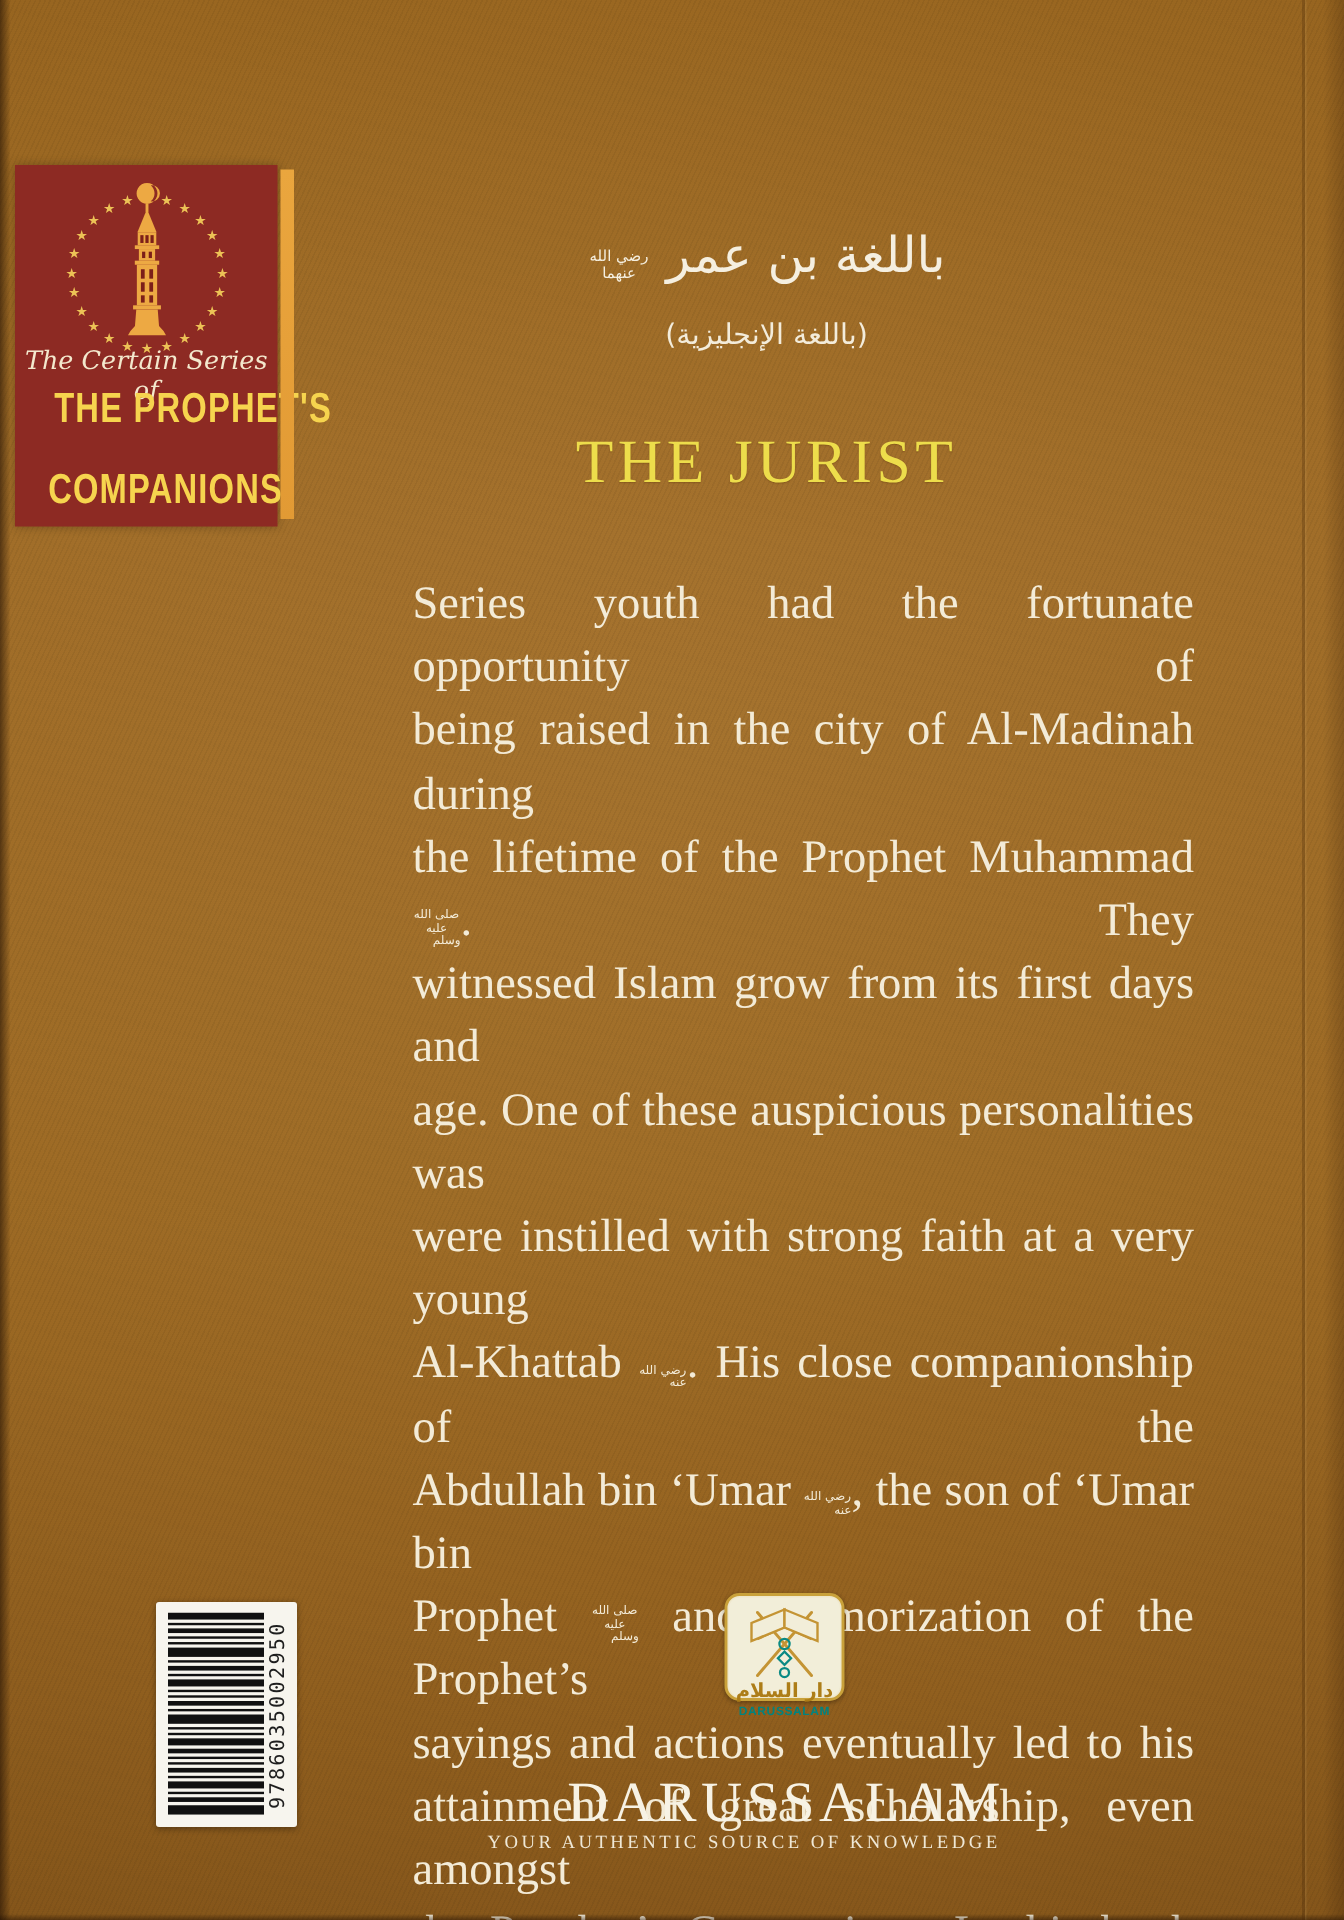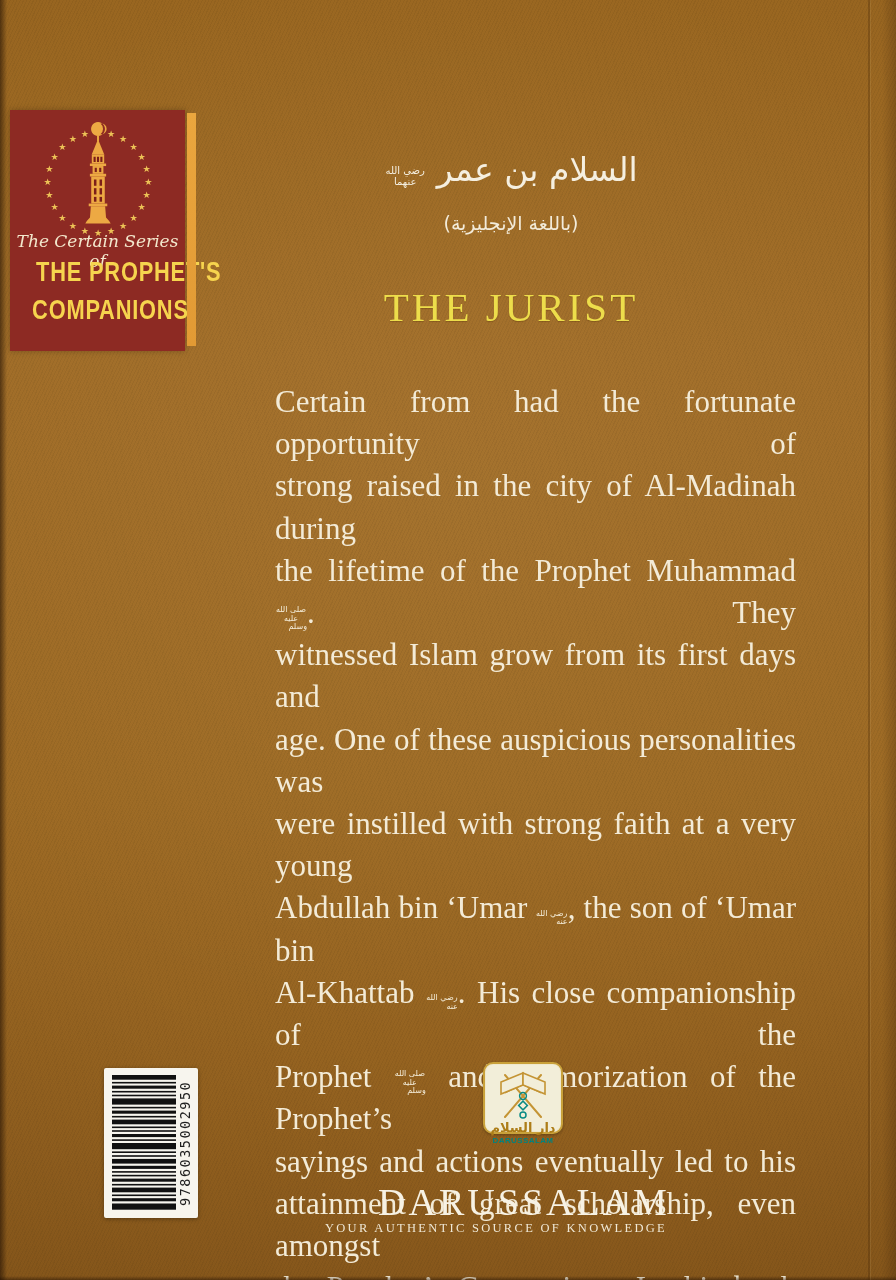--- a/index.html
+++ b/index.html
@@ -29,21 +29,21 @@
     background:#8d2a23; box-shadow:0 0 6px rgba(0,0,0,0.25); }
   .badge-strip { position:absolute; left:187px; top:113px; width:9px; height:233px;
     background:linear-gradient(180deg,#eaa63e,#e29a34); }
   .emblem { position:absolute; left:50%; top:10px; transform:translateX(-50%); }
   .badge-script { position:absolute; left:0; right:0; top:121px; text-align:center;
     font-family:"DejaVu Serif",serif; font-style:italic; font-size:17px; color:#f3e8cd; }
   .badge-line { position:absolute; left:0; right:0; text-align:center;
     font-family:"Liberation Sans","DejaVu Sans",sans-serif; font-weight:700;
     color:#f6d44e; font-size:28px; white-space:nowrap; }
   .badge-line > span { display:inline-block; transform:scaleX(0.78); transform-origin:center; letter-spacing:1px; }
-  .badge-line1 { top:146px; } .badge-line2 { top:184px;text-align:center; }
+  .badge-line1 { top:146px; } .badge-line2 { top:200px;text-align:center; }
 
   
   .arabic-block { position:absolute; top:150px; left:511px; transform:translateX(-50%);
     text-align:center; color:#f5efe0; font-family:"DejaVu Sans",sans-serif; }
   .arabic-line1 { font-size:33px; line-height:40px; direction:rtl; white-space:nowrap; }
   .seal { display:inline-block; width:42px; font-size:10px; line-height:1.15;
     vertical-align:-4px; white-space:normal; text-align:center; }
   .arabic-line2 { margin-top:22px; font-size:19px; direction:rtl; color:#f3ecdb; }
 
   
@@ -146,35 +146,35 @@
     </svg>
     <div class="badge-script">The Certain Series of</div>
     <div class="badge-line badge-line1">
       <span>THE PROPHET'S</span></div>
     <div class="badge-line badge-line2">
       <span>COMPANIONS</span></div>
   </div>
   <div class="badge-strip"></div>
 
   <div class="arabic-block">
-    <div class="arabic-line1"><span>السلام بن عمر</span> <span class="seal">رضي الله عنهما</span></div>
+    <div class="arabic-line1"><span>باللغة بن عمر</span> <span class="seal">رضي الله عنهما</span></div>
     <div class="arabic-line2">(باللغة الإنجليزية)</div>
   </div>
 
   <h1 class="title">THE JURIST</h1>
 
   <div class="body-col" id="body-col">
-      <div class="body-line">Certain from had the fortunate opportunity of</div>
-      <div class="body-line">strong raised in the city of Al-Madinah during</div>
+      <div class="body-line">Series youth had the fortunate opportunity of</div>
+      <div class="body-line">being raised in the city of Al-Madinah during</div>
       <div class="body-line">the lifetime of the Prophet Muhammad <span class="hmark">صلى الله عليه وسلم</span>. They</div>
       <div class="body-line">witnessed Islam grow from its first days and</div>
       <div class="body-line">age. One of these auspicious personalities was</div>
       <div class="body-line">were instilled with strong faith at a very young</div>
+      <div class="body-line">Al-Khattab <span class="hmark">رضي الله عنه</span>. His close companionship of the</div>
       <div class="body-line">Abdullah bin ‘Umar <span class="hmark">رضي الله عنه</span>, the son of ‘Umar bin</div>
-      <div class="body-line">Al-Khattab <span class="hmark">رضي الله عنه</span>. His close companionship of the</div>
       <div class="body-line">Prophet <span class="hmark">صلى الله عليه وسلم</span> and memorization of the Prophet’s</div>
       <div class="body-line">sayings and actions eventually led to his</div>
       <div class="body-line">attainment of great scholarship, even amongst</div>
       <div class="body-line">the Prophet’s Companions. In this book you will</div>
     </div>
 
   <div class="barcode">
     <svg id="barcode-bars" width="64" height="136" viewBox="0 0 64 136">
         <rect x="0" y="0.0" width="64" height="4.7" fill="#111"></rect>
         <rect x="0" y="6.9" width="64" height="1.6" fill="#111"></rect>

